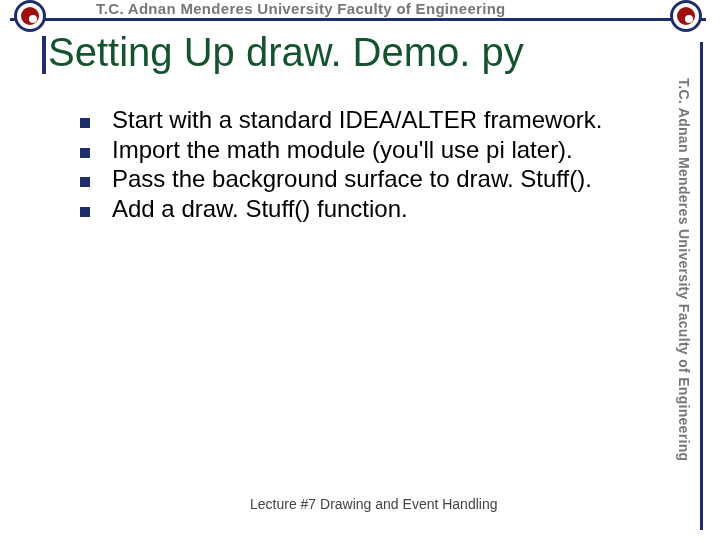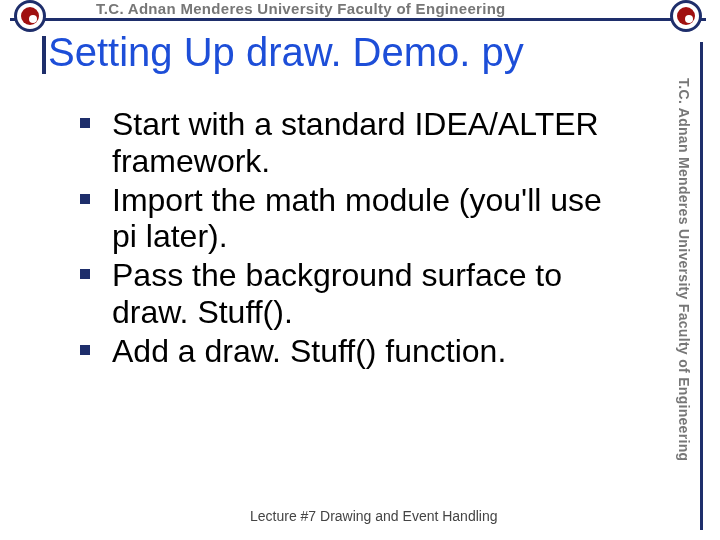--- a/index.html
+++ b/index.html
@@ -102,21 +102,21 @@
     letter-spacing: 0.3px;
   }
 
   
   .slide-title {
     position: absolute;
     left: 48px;
     top: 30px;
     font-size: 40px;
     font-family: Arial, Helvetica, sans-serif;
-    color: #1d4ed8;
+    color: #14532d;
   }
   .title-rule {
     position: absolute;
     left: 42px;
     top: 36px;
     width: 4px;
     height: 38px;
     background: #1e2e6b;
   }
 
@@ -128,39 +128,39 @@
     width: 560px;
   }
   .body ul {
     list-style: none;
     margin: 0;
     padding: 0;
   }
   .body li {
     position: relative;
     padding-left: 40px;
-    font-size: 32px;
+    font-size: 24px;
     line-height: 1.15;
     margin-bottom: 2px;
   }
   .body li::before {
     content: "";
     position: absolute;
     left: 8px;
     top: 12px;
     width: 10px;
     height: 10px;
     background: #1e2e6b;
   }
 
   
   .footer {
     position: absolute;
     left: 250px;
-    bottom: 16px;
+    bottom: 28px;
     width: 250px;
     font-size: 14px;
     color: #444;
     line-height: 1.15;
   }
 </style>
 </head>
 <body>
 
 <div class="top-banner">

